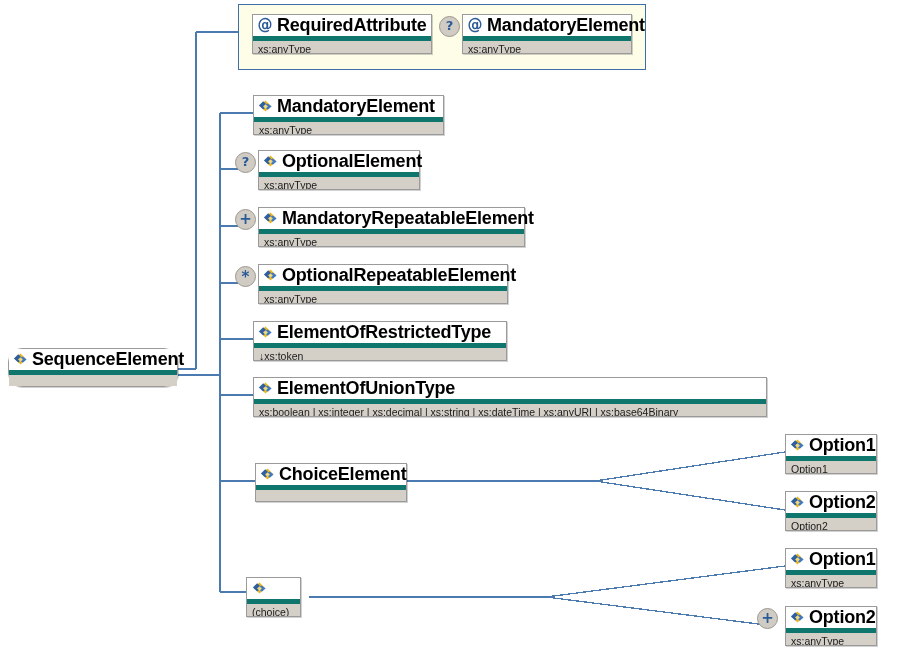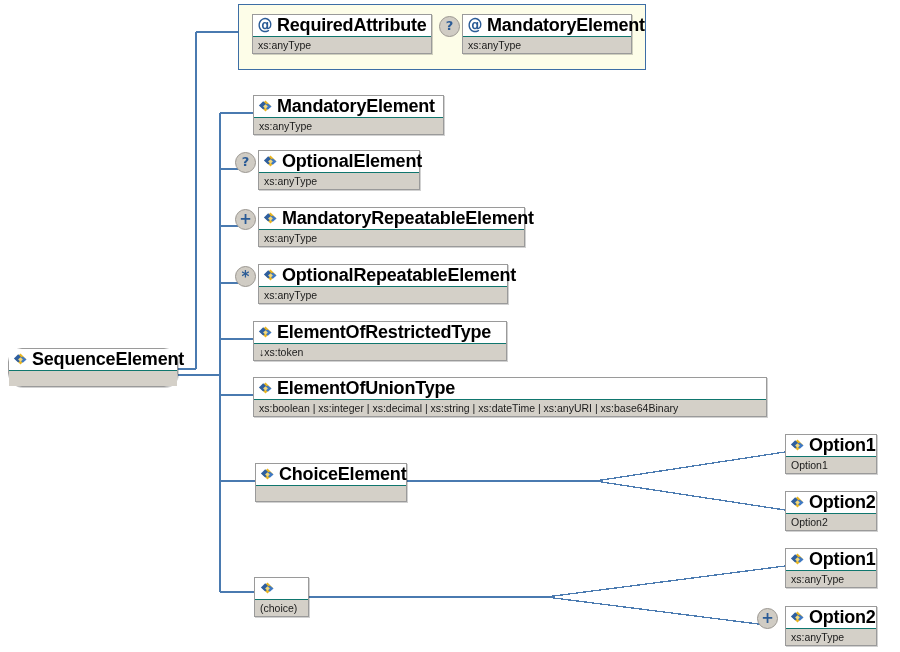--- a/index.html
+++ b/index.html
@@ -48,21 +48,21 @@
     font-size: 18px;
     font-weight: bold;
     color: #000000;
     white-space: nowrap;
     letter-spacing: -0.2px;
     line-height: 15px;
   }
   .node .ntype {
     box-sizing: border-box;
     background: #d4d0c8;
-    border-top: 1px solid #0f766e;
+    border-top: 5px solid #0f766e;
     font-size: 10.5px;
     color: #1a1a1a;
     white-space: nowrap;
     padding: 2px 4px 2px 5px;
     height: 17px;
     line-height: 13px;
     overflow: hidden;
   }
   .node .ntype.empty { padding: 0; height: 16px; }
 
@@ -290,21 +290,21 @@
             <polygon points="5.2,2.2 9.6,6.4 5.2,10.6 0.9,6.4" fill="#2f5f9e"></polygon>
             <polygon points="9.8,4.4 13.6,7.6 9.8,10.8 6.1,7.6" fill="#3f79c4"></polygon>
             <polygon points="7.5,5.2 9.9,7.5 7.5,9.8 5.1,7.5" fill="#f2d87a"></polygon>
           </svg>
         </span>
       <span class="nname">ChoiceElement</span>
     </div>
     <div class="ntype empty"></div>
   </div>
 
-  <div class="node choicebox" style="left: 254px; top: 577px; width: 55px;">
+  <div class="node choicebox" style="left: 246px; top: 577px; width: 55px;">
     <div class="nrow">
       <span class="icon">
           <svg width="15" height="15" viewBox="0 0 15 15">
             <polygon points="7.5,1.5 13,7 7.5,12.5 2,7" fill="#e8b41f"></polygon>
             <polygon points="5.2,2.2 9.6,6.4 5.2,10.6 0.9,6.4" fill="#2f5f9e"></polygon>
             <polygon points="9.8,4.4 13.6,7.6 9.8,10.8 6.1,7.6" fill="#3f79c4"></polygon>
             <polygon points="7.5,5.2 9.9,7.5 7.5,9.8 5.1,7.5" fill="#f2d87a"></polygon>
           </svg>
         </span>
     </div>

